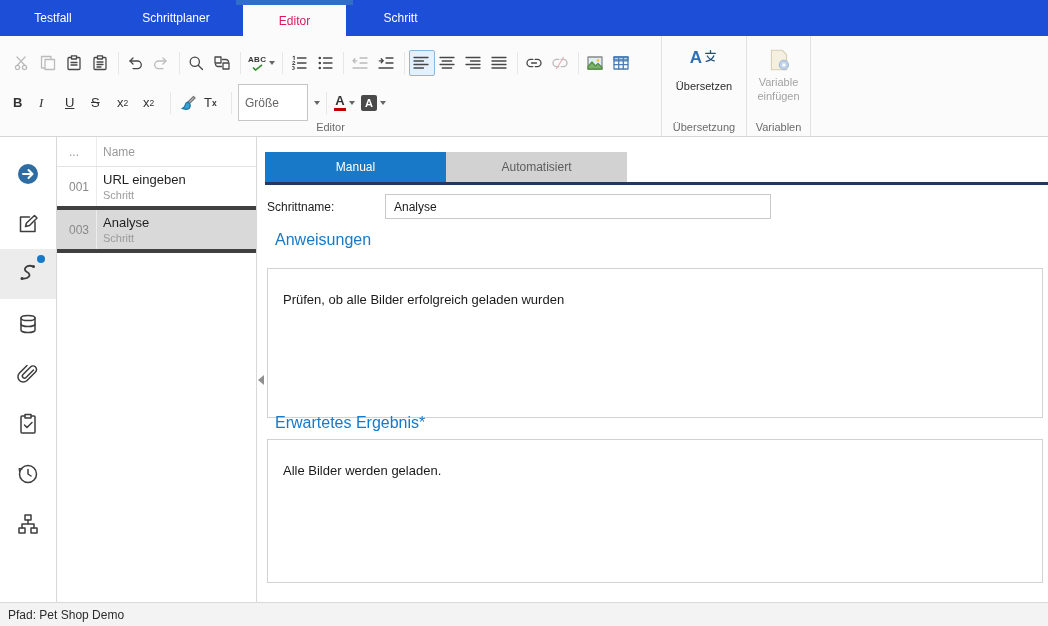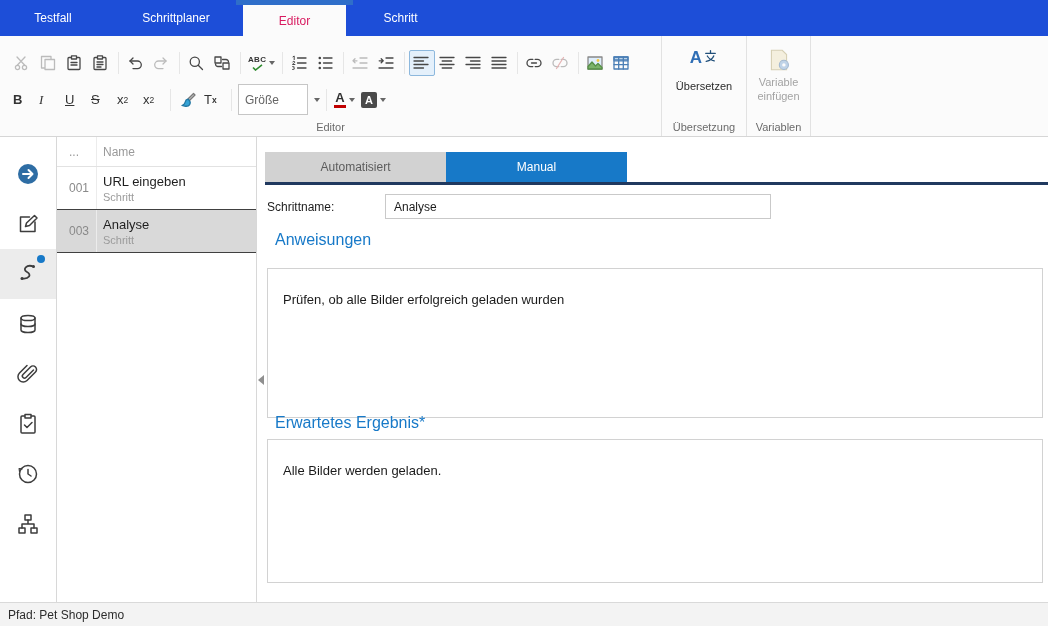--- a/index.html
+++ b/index.html
@@ -40,21 +40,21 @@
   .caret-btn { width:14px; height:24px; display:flex; align-items:center; justify-content:center; }
   .lt { font-size:13px; color:#333; line-height:1; }
   .lt.b { font-weight:bold; }
   .lt.i { font-style:italic; font-family:"Liberation Serif", serif; }
   .lt.u { text-decoration:underline; }
   .lt.s { text-decoration:line-through; }
   sub.mk, sup.mk { font-size:8.5px; color:#333; }
   .mkx { color:#c0392b; font-weight:bold; }
   .abc-wrap { display:flex; flex-direction:column; align-items:center; line-height:1; }
   .abc-txt { font-size:8px; font-weight:bold; letter-spacing:.3px; color:#333; }
-  .combo { width:70px; height:31px; border:1px solid #c6c6c6; background:#fff; font-size:12px;
+  .combo { width:70px; height:37px; border:1px solid #c6c6c6; background:#fff; font-size:12px;
            color:#666; display:flex; align-items:center; padding:0 6px; margin-left:2px; }
   .acolor { display:flex; flex-direction:column; align-items:center; line-height:1; }
   .acolor .bar { width:12px; height:3px; background:#c00000; margin-top:1px; }
   .abg { width:16px; height:16px; background:#4a4a4a; color:#fff; font-size:11px; font-weight:bold;
          display:flex; align-items:center; justify-content:center; border-radius:2px; }
   .bigbtn { position:absolute; top:6px; left:3px; right:3px; height:76px; display:flex;
             flex-direction:column; align-items:center; padding-top:4px; gap:3px;
             border:1px solid transparent; border-radius:2px; }
   .bigbtn .cap { font-size:11px; color:#2b2b2b; text-align:center; line-height:1.25; }
   .bigbtn.disabled .cap { color:#a3a3a3; }
@@ -74,21 +74,21 @@
             stroke-linecap:round; stroke-linejoin:round; }
 
   
   .steps { position:absolute; left:57px; top:137px; width:200px; bottom:24px; background:#fff;
            border-right:1px solid #d8d8d8; }
   .steps-head { display:flex; height:30px; border-bottom:1px solid #e2e2e2; color:#9a9a9a;
                 font-size:12px; align-items:stretch; }
   .col-num { width:40px; border-right:1px solid #ececec; display:flex; align-items:center;
              padding-left:12px; }
   .col-name { display:flex; align-items:center; padding-left:6px; }
-  .step-row { display:flex; height:43px; border-bottom:1px solid #404040; align-items:stretch; }
+  .step-row { display:flex; height:43px; border-bottom:4px solid #404040; align-items:stretch; }
   .step-row.sel { background:#d9d9d9; }
   .step-row .col-num { color:#8a8a8a; font-size:12px; }
   .step-main { display:flex; flex-direction:column; justify-content:center; padding-left:6px; gap:2px; }
   .step-name { font-size:13px; color:#1f1f1f; }
   .step-type { font-size:11px; color:#9b9b9b; }
 
   
   .content { position:absolute; left:257px; top:137px; right:0; bottom:24px; background:#fff; }
   .ctabs { position:absolute; left:8px; top:15px; display:flex; }
   .ctab { width:181px; height:30px; display:flex; align-items:center; justify-content:center;
@@ -428,22 +428,22 @@
       <div class="step-main">
         <span class="step-name">Analyse</span>
         <span class="step-type">Schritt</span>
       </div>
     </div>
   </div>
 
   <div class="content">
     <div class="splitter"></div>
     <div class="ctabs">
+      <div class="ctab active">Manual</div>
       <div class="ctab inactive">Automatisiert</div>
-      <div class="ctab active">Manual</div>
     </div>
     <div class="ctab-line"></div>
 
     <label class="fieldlabel">Schrittname:</label>
     <input class="schrittname-input" value="Analyse" style="">
 
     <div class="sec-head h1">Anweisungen</div>
     <div class="textbox b1">Prüfen, ob alle Bilder erfolgreich geladen wurden</div>
 
     <div class="sec-head h2">Erwartetes Ergebnis*</div>

